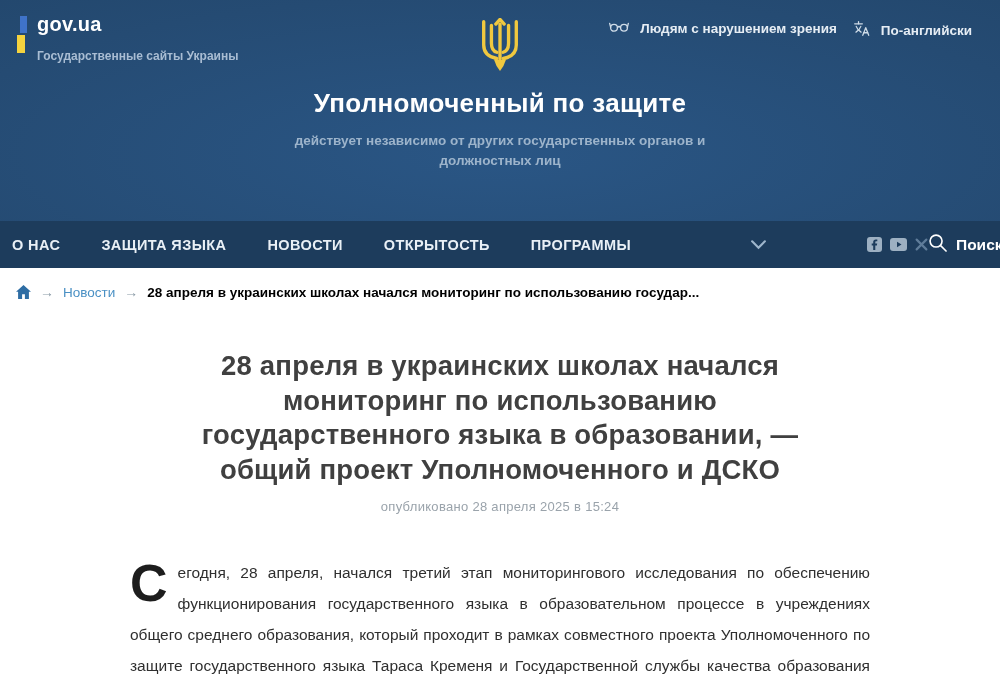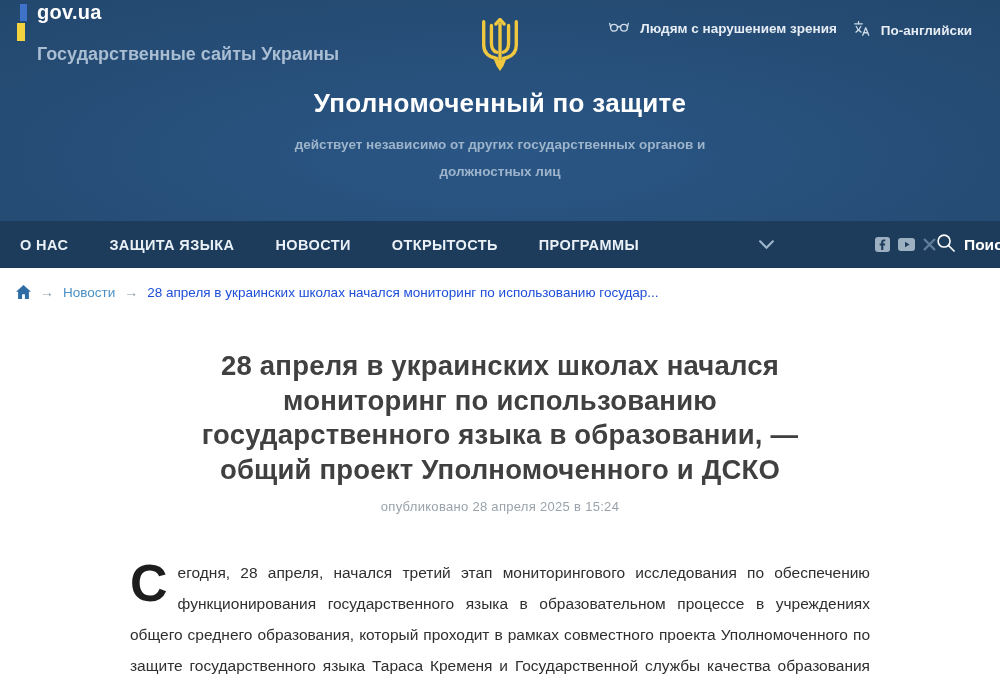--- a/index.html
+++ b/index.html
@@ -15,35 +15,35 @@
   }
 
   
   .site-header {
     position: relative;
     height: 221px;
     background: radial-gradient(120% 150% at 50% 70%, #2a5685 0%, #254b73 48%, #1e4062 100%);
   }
   .brand {
     position: absolute;
-    top: 1px; left: 17px;
+    top: 13px; left: 17px;
     display: flex;
     align-items: flex-start;
     gap: 10px;
     cursor: pointer;
   }
   .flag-mark { width: 10px; padding-top: 3px; }
   .flag-blue  { width: 7px; height: 17px; margin-left: 3px; }
   .flag-yellow{ width: 8px; height: 18px; margin-top: 2px; }
   .brand-text .brand-name {
     color: #ffffff; font-size: 20px; font-weight: bold; letter-spacing: .3px;
     line-height: 22px;
   }
   .brand-text .brand-tagline {
-    color: #a9bdd3; font-size: 18px; margin-top: 21px; font-weight: bold; text-align: right;
+    color: #a9bdd3; font-size: 12px; margin-top: 14px; font-weight: bold; text-align: right;
   }
 
   .utility {
     position: absolute;
     top: 20px; right: 28px;
     display: flex; gap: 16px;
     align-items: flex-start;
   }
   .utility-item {
     display: flex; align-items: center; gap: 11px;
@@ -61,32 +61,32 @@
     font-size: 26px;
     font-weight: bold;
     line-height: 36px;
     margin-top: 9px;
     letter-spacing: .3px;
   }
   .site-subtitle {
     color: #9db4cb;
     font-size: 13.5px;
     font-weight: bold;
-    line-height: 27px;
+    line-height: 20px;
     max-width: 430px;
     margin: 10px auto 12px;
   }
 
   
   .main-nav {
     height: 47px;
     background: #1d3c5c;
     display: flex;
     align-items: center;
-    padding: 0 20px;
+    padding: 0 12px;
   }
   .nav-item {
     color: #e9f0f6; font-size: 14.5px; font-weight: bold;
     letter-spacing: .4px; margin-right: 41px; cursor: pointer; white-space: nowrap;
   }
   .nav-chevron { margin-left: 78px; cursor: pointer; display: flex; align-items: center; }
   .nav-social { display: flex; align-items: center; gap: 8px; margin-left: 100px; }
   .nav-social span { display: flex; cursor: pointer; }
   .nav-search {
     margin-left: auto;
@@ -96,21 +96,21 @@
 
   
   .breadcrumb {
     display: flex; align-items: center; gap: 9px;
     padding: 16px 16px 0;
     font-size: 13.5px;
   }
   .breadcrumb .home-link { display: flex; align-items: center; cursor: pointer; }
   .breadcrumb .sep { color: #8a9aa6; font-size: 14px; }
   .breadcrumb .crumb-link { color: #4a90c4; cursor: pointer; }
-  .breadcrumb .crumb-current { color: #1d4ed8; }
+  .breadcrumb .crumb-current { color: #000000; font-weight: bold; }
 
   
   .article { padding: 0 130px; }
   .article-title {
     margin-top: 49px;
     text-align: center;
     color: #404040;
     font-size: 27.5px;
     font-weight: bold;
     line-height: 34.5px;

